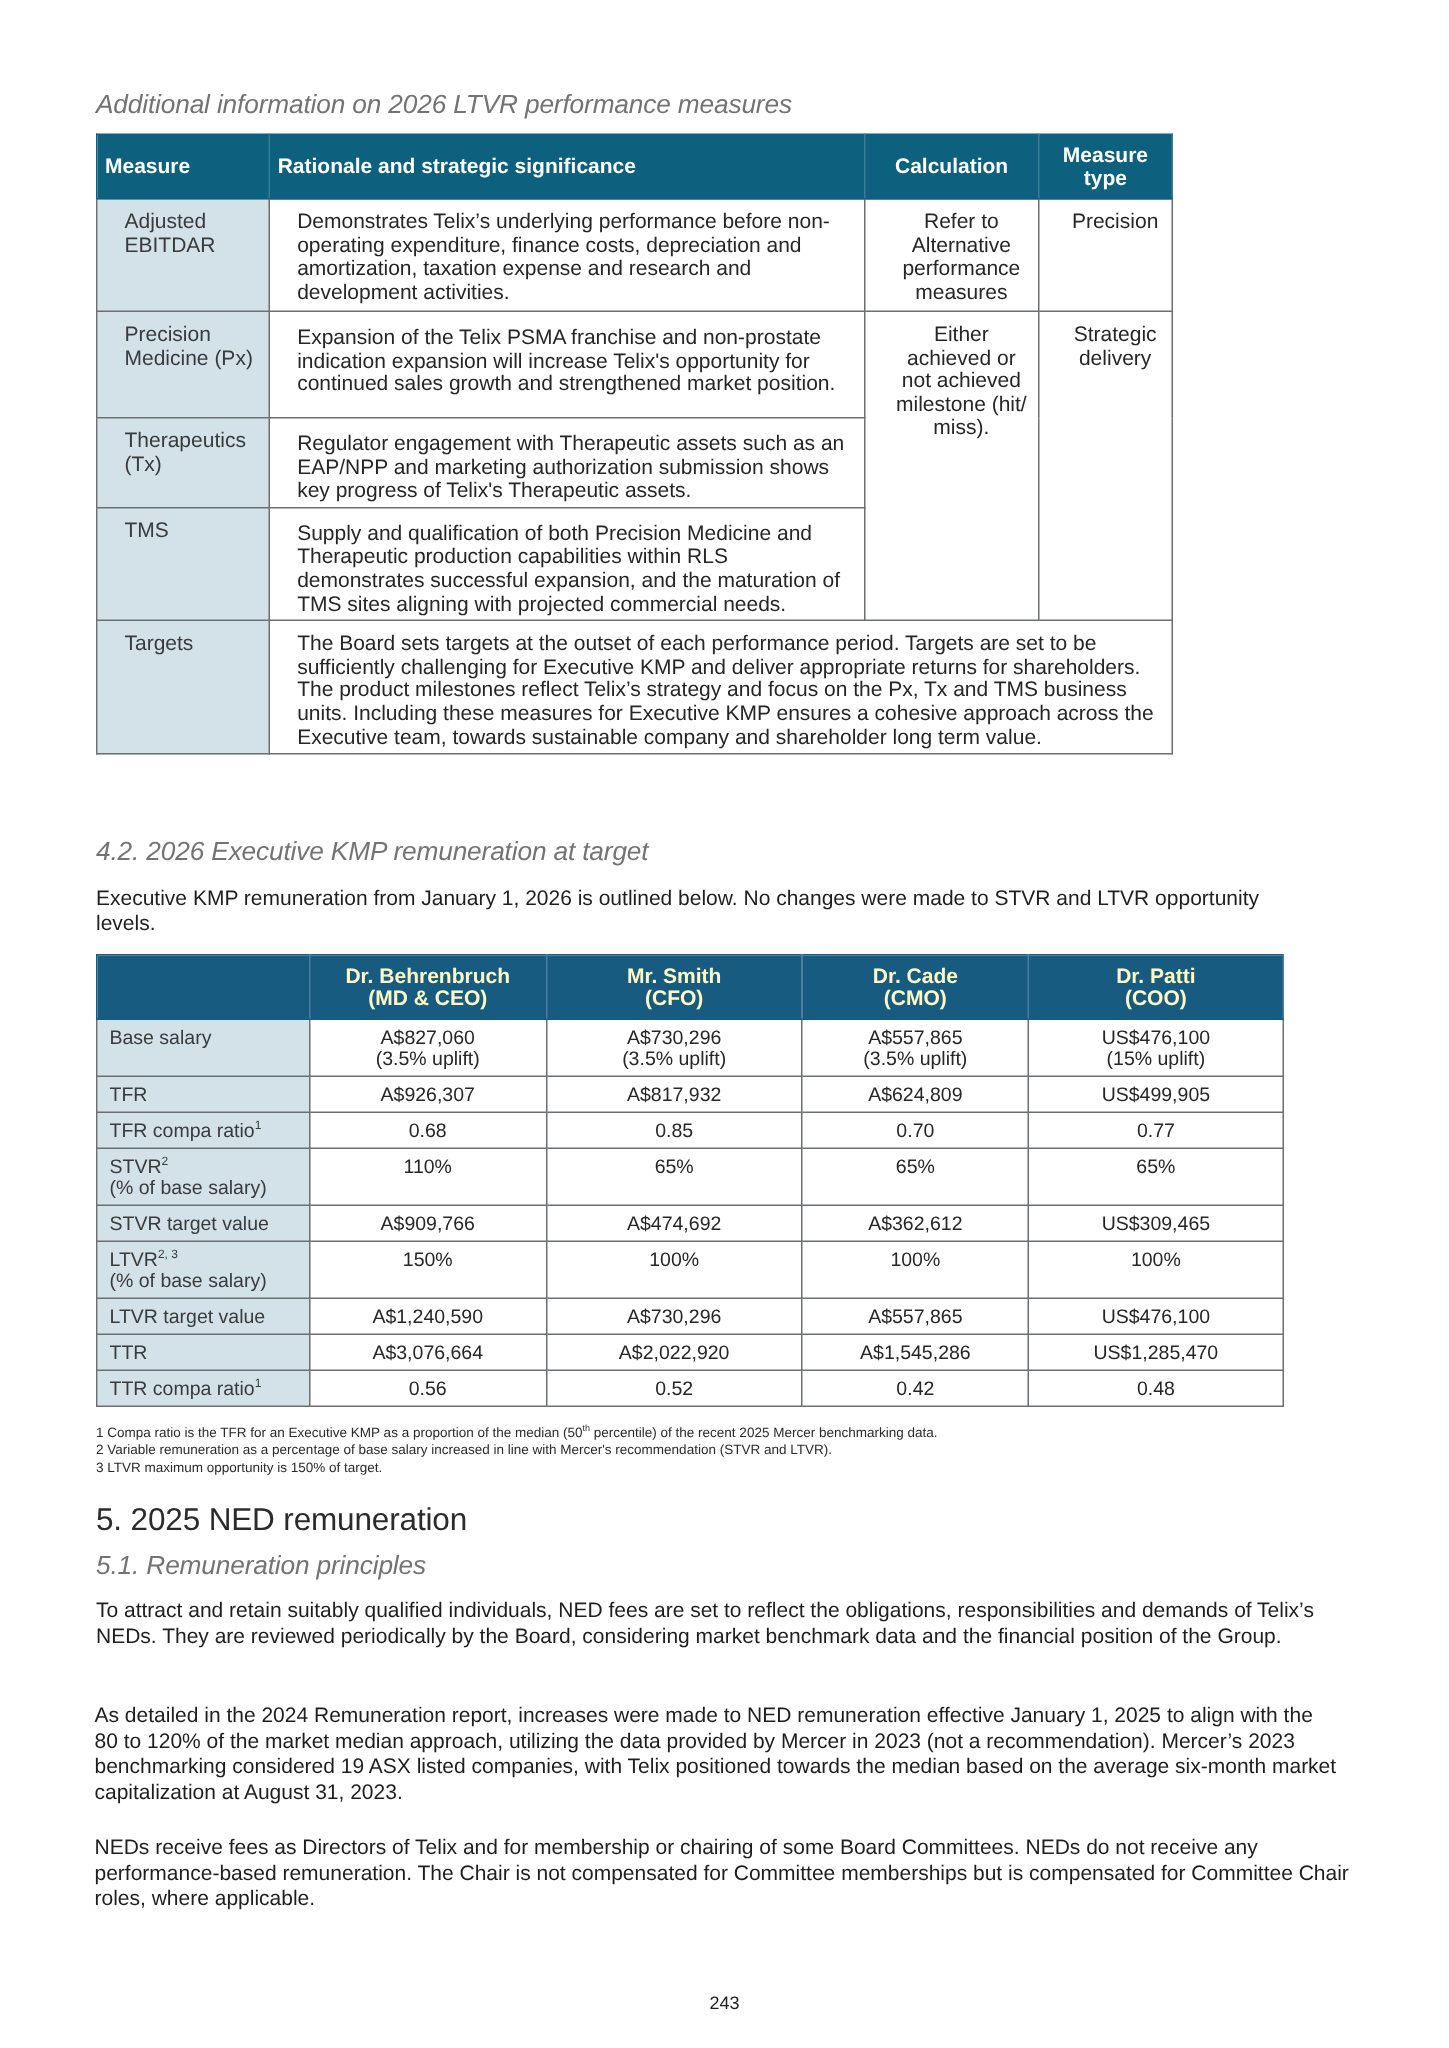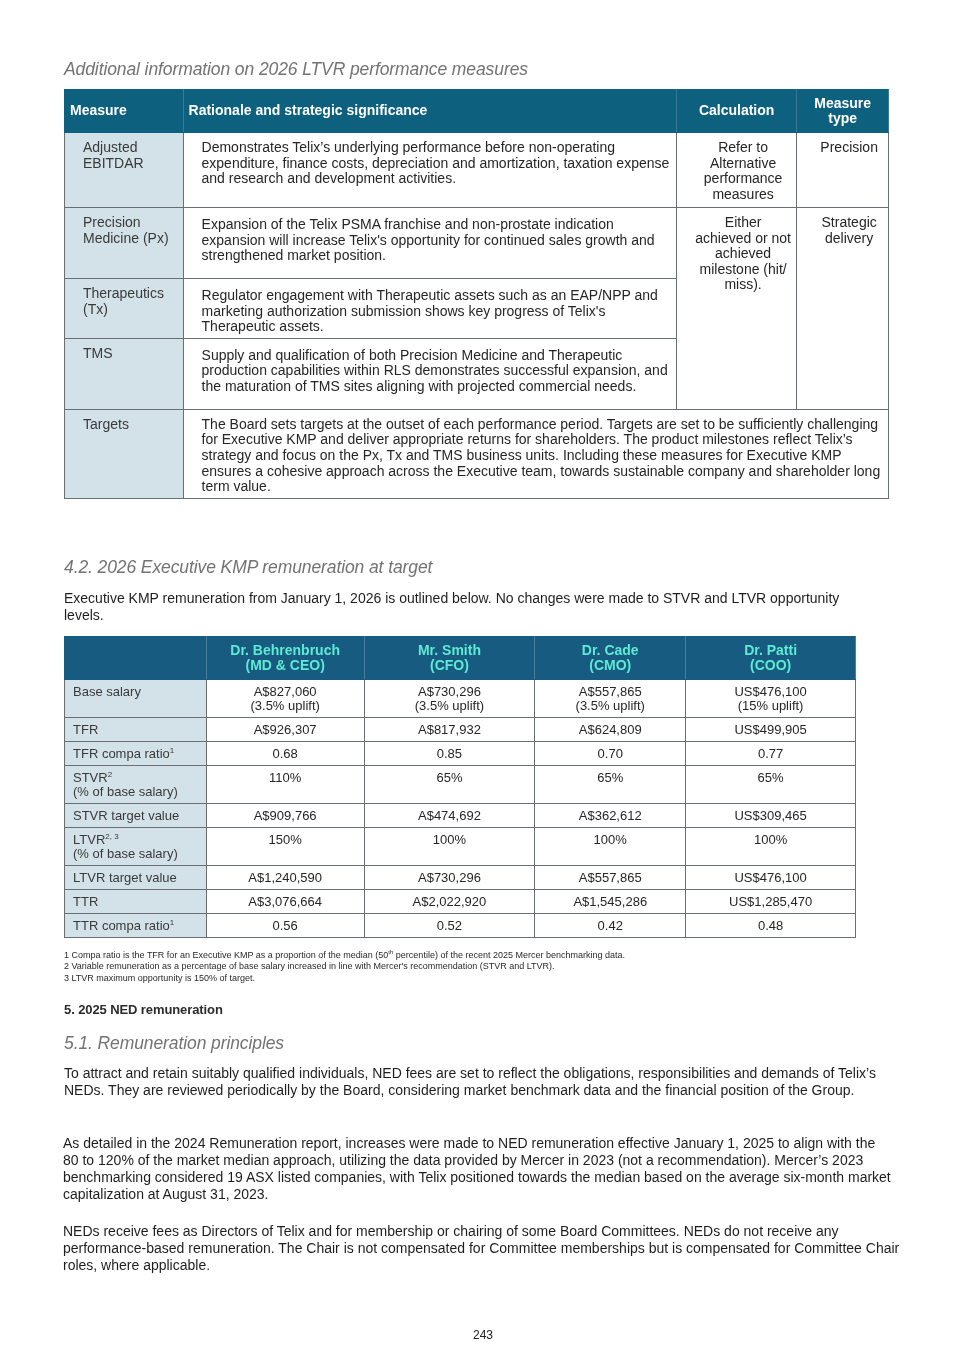--- a/index.html
+++ b/index.html
@@ -24,40 +24,40 @@
       position: absolute;
       font-style: italic;
       font-size: 17.5px;
       color: #737373;
       margin: 0;
       font-weight: normal;
       letter-spacing: -0.1px;
     }
     .h-bold {
       position: absolute;
-      font-size: 13px;
+      font-size: 21px;
       color: #2b2b2b;
       margin: 0;
-      font-weight: bold;
+      font-weight: normal;
       letter-spacing: -0.1px;
     }
     .para {
       position: absolute;
       font-size: 14px;
       line-height: 17px;
       color: #1e1e1e;
       margin: 0;
     }
 
     
     table.t1 {
       position: absolute;
       left: 64px;
       top: 89px;
-      width: 825px;
+      width: 718px;
       border-collapse: collapse;
       font-size: 14px;
       line-height: 15.6px;
     }
     table.t1 th {
       background: #0d607e;
       color: #ffffff;
       font-weight: bold;
       font-size: 14px;
       height: 42px;
@@ -86,21 +86,21 @@
       position: absolute;
       left: 64px;
       top: 636px;
       width: 792px;
       border-collapse: collapse;
       font-size: 13px;
       line-height: 14px;
     }
     table.t2 th {
       background: #185b80;
-      color: #5eead4;
+      color: #fef9c3;
       font-weight: bold;
       font-size: 14px;
       height: 42px;
       padding: 0 4px;
       text-align: center;
       line-height: 15.5px;
       border: 1px solid #185b80;
       border-right: 1px solid #4a7e9c;
     }
     table.t2 td {

